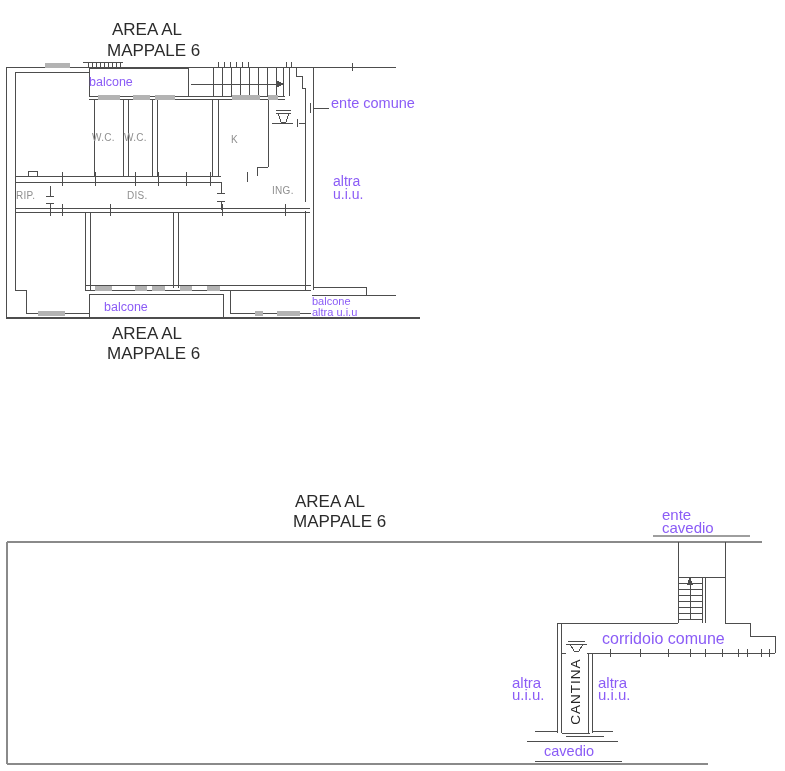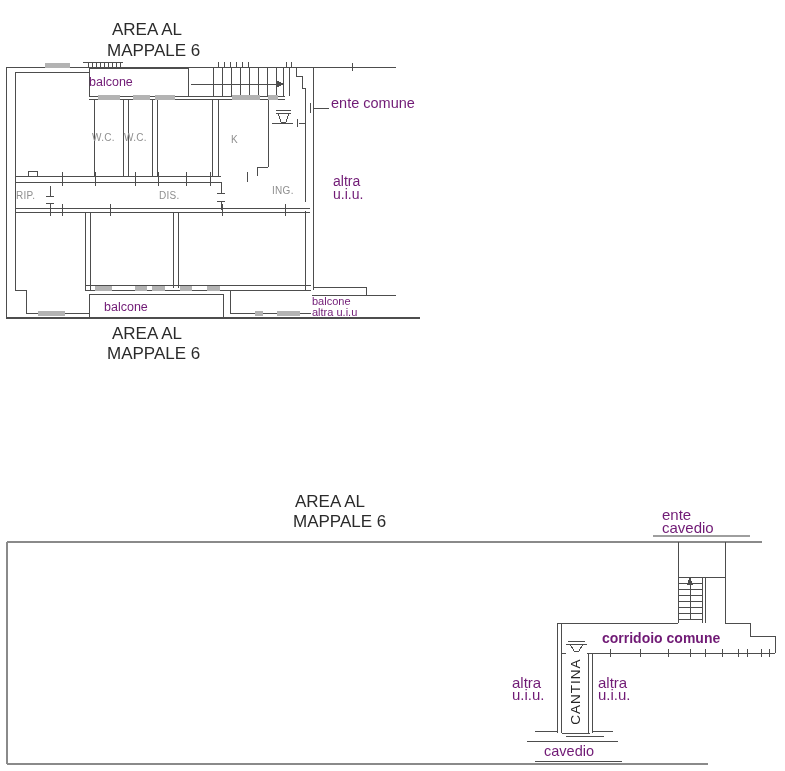--- a/index.html
+++ b/index.html
@@ -1,27 +1,27 @@
 <!DOCTYPE html>
 <html><head>
 <meta charset="utf-8">
 <style>
   html,body{margin:0;padding:0;background:#ffffff;}
   #canvas{
     position:relative;width:785px;height:771px;background:#ffffff;overflow:hidden;
     font-family:"Liberation Sans", sans-serif;
   }
   #linework{position:absolute;left:0;top:0;}
-  .lbl{position:absolute;white-space:nowrap;color:#701a75;line-height:1.0;}
+  .lbl{position:absolute;white-space:nowrap;color:#8b5cf6;line-height:1.0;}
   .c{text-align:left;}
   .gray{color:#8f8f8f;}
   .title{font-size:17px;color:#2b2b2b;}
   .room{font-size:10px;letter-spacing:0.3px;}
   .two p{margin:0;padding:0;}
-  .anno14{font-size:14px;font-weight:bold;}
+  .anno14{font-size:16px;}
   .anno13{font-size:15px;}
   .small11{font-size:11px;line-height:11px;}
   .cantina-rot{
     position:absolute;left:535px;top:684px;width:80px;height:15px;
     transform:rotate(-90deg);transform-origin:50% 50%;
     text-align:center;font-size:13.5px;letter-spacing:1px;color:#262626;
   }
 </style>
 </head>
 <body>
@@ -143,21 +143,21 @@
 
   <div class="lbl title c" style="left:112px;top:21px;width:100px;">AREA AL</div>
   <div class="lbl title c" style="left:107px;top:42px;width:110px;">MAPPALE 6</div>
 
   <div class="lbl c" style="left:89px;top:76px;width:99px;font-size:12.5px;">balcone</div>
 
   <div class="lbl room gray c" style="left:92px;top:133px;width:28px;">W.C.</div>
   <div class="lbl room gray c" style="left:124px;top:133px;width:26px;">W.C.</div>
   <div class="lbl room gray c" style="left:231px;top:135px;width:22px;">K</div>
   <div class="lbl room gray c" style="left:16px;top:191px;width:36px;">RIP.</div>
-  <div class="lbl room gray c" style="left:127px;top:191px;width:36px;margin-left:32px;">DIS.</div>
+  <div class="lbl room gray c" style="left:127px;top:191px;width:36px;">DIS.</div>
   <div class="lbl room gray c" style="left:252px;top:186px;width:36px;margin-left:20px;">ING.</div>
 
   <div class="lbl" style="left:331px;top:96px;font-size:14.5px;">ente comune</div>
 
   <div class="lbl two" style="left:333px;top:175px;font-size:14px;line-height:13px;">
     <p>altra</p>
     <p>u.i.u.</p>
   </div>
 
   <div class="lbl c" style="left:104px;top:301px;width:100px;font-size:12.5px;">balcone</div>

